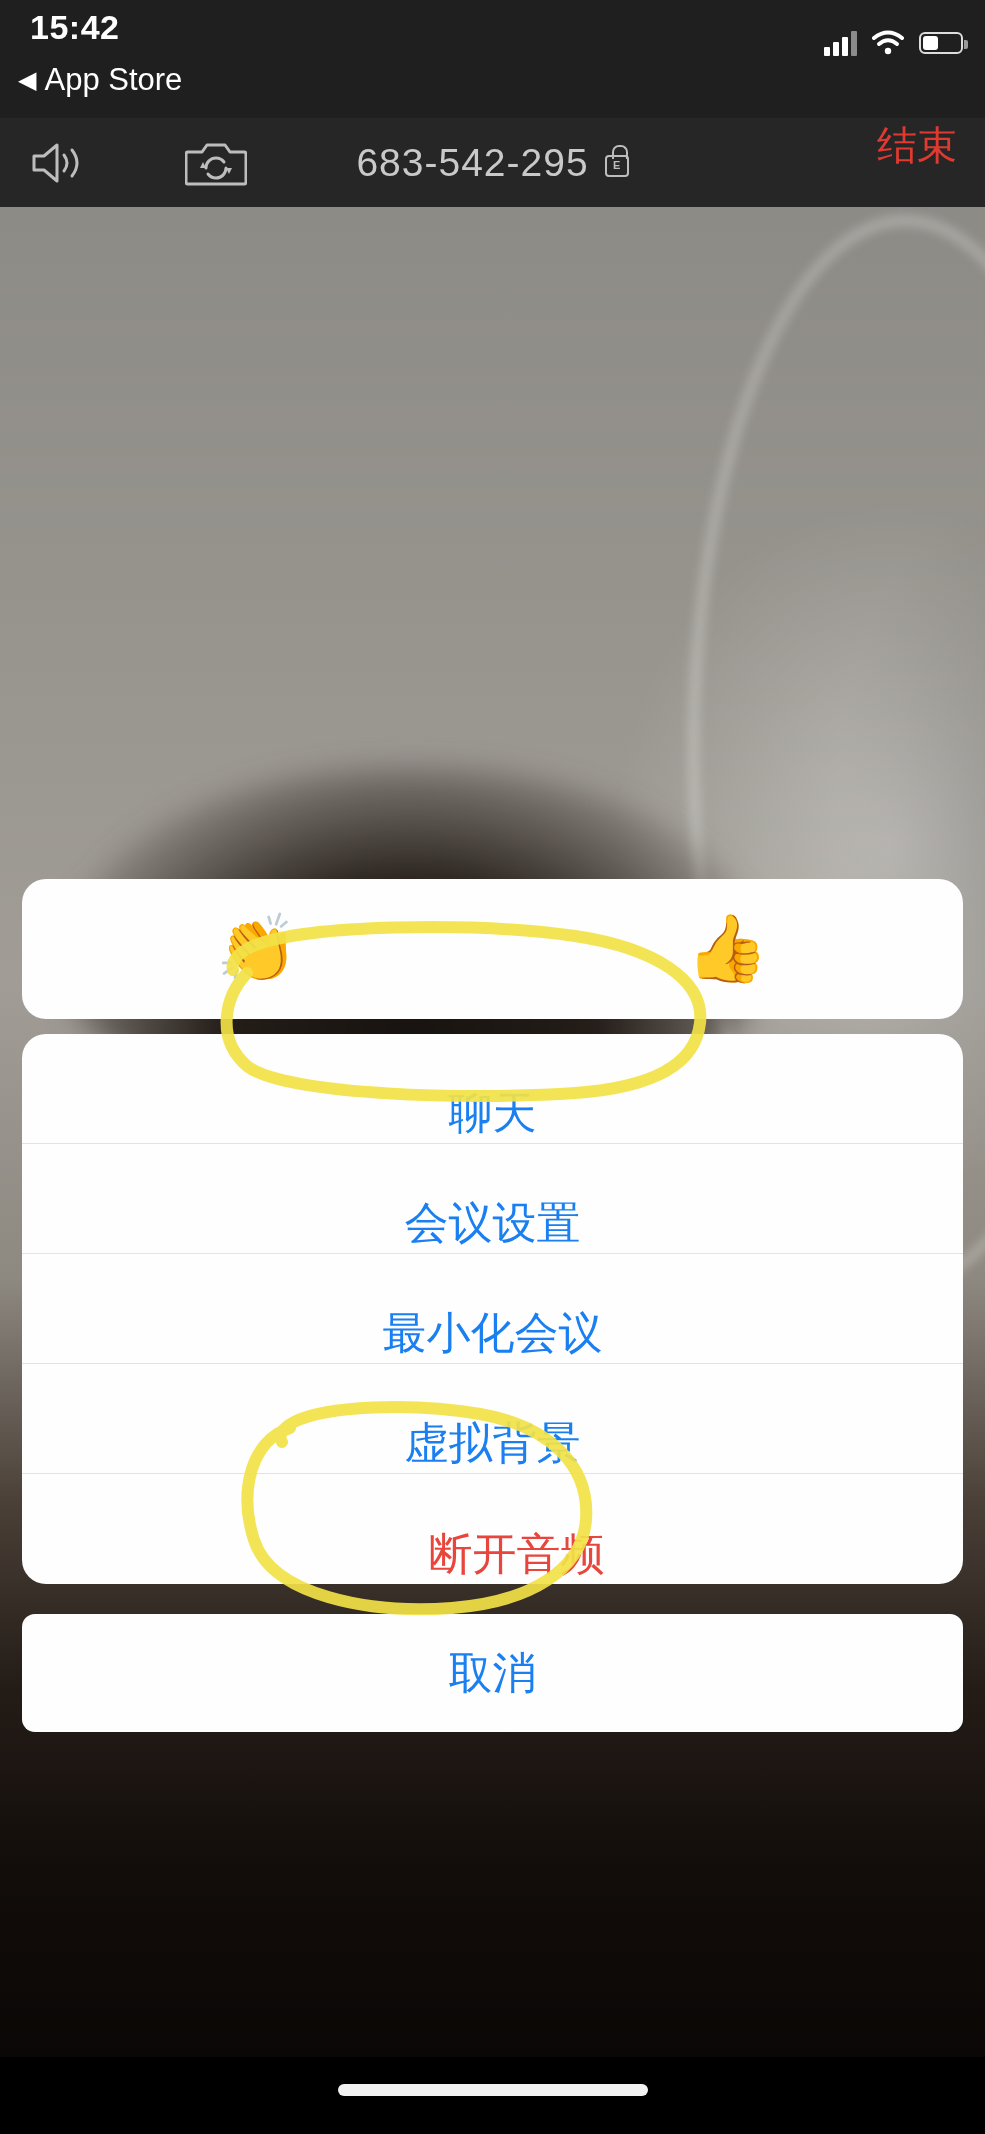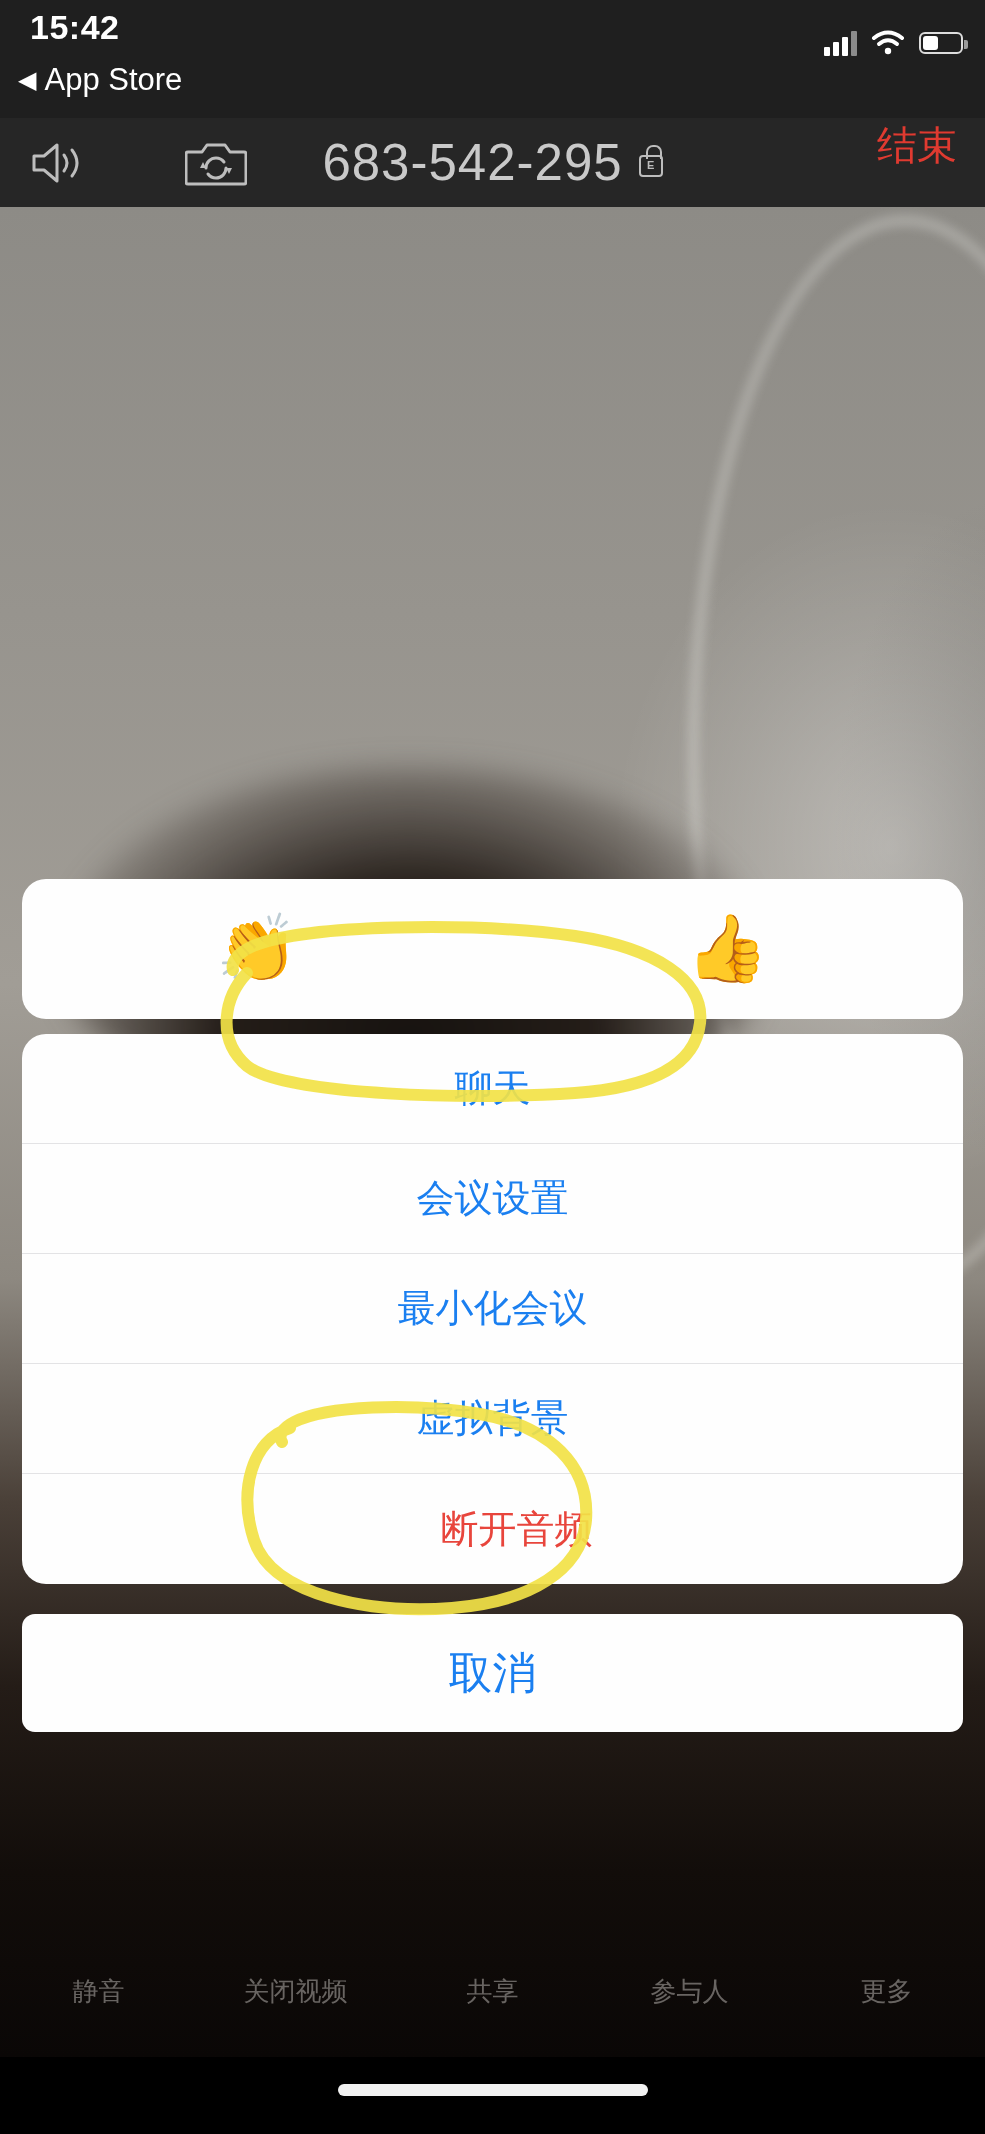--- a/index.html
+++ b/index.html
@@ -86,21 +86,21 @@
     background:#262626;
     display:flex; align-items:center;
   }
   #speaker-btn { position:absolute; left:30px; top:20px; }
   #camera-btn  { position:absolute; left:185px; top:22px; }
   #meeting-id-wrap {
     position:absolute; left:0; right:0; top:0; bottom:0;
     display:flex; align-items:center; justify-content:center; gap:16px;
   }
   #meeting-id {
-    color:#c9c9c9; font-size:51px; letter-spacing:1px; font-weight:400;
+    color:#c9c9c9; font-size:39px; letter-spacing:1px; font-weight:400;
   }
   .lock {
     position:relative; width:24px; height:22px;
     border:2.5px solid #bdbdbd; border-radius:4px;
     display:flex; align-items:center; justify-content:center;
     margin-top:6px;
   }
   .lock::before {
     content:""; position:absolute; top:-12px; left:5px;
     width:12px; height:12px;
@@ -143,22 +143,22 @@
     flex:1; display:flex; align-items:center; justify-content:center;
     font-size:66px; line-height:1;
     font-family:"DejaVu Sans", sans-serif;
   }
   #menu-card {
     position:absolute; left:22px; right:22px; top:-1100px;
     background:#fefefe; border-radius:24px; overflow:hidden;
   }
   .menu-item {
     height:110px;
-    display:flex; align-items:center; justify-content:center;
-    font-size:38px; color:#1a7ff0; font-weight:400;
+    display:flex; align-items:flex-end; justify-content:center;
+    font-size:44px; color:#1a7ff0; font-weight:400;
     border-bottom:1px solid #e3e3e5;
   }
   .menu-item:last-child { border-bottom:none;padding-left:48px; }
   .menu-item.destructive { color:#e8453c; }
   #cancel-card {
     position:absolute; left:22px; right:22px; top:-520px;
     height:118px;
     background:#fefefe; border-radius:13px;
     display:flex; align-items:center; justify-content:center;
     font-size:44px; color:#1a7ff0;
@@ -174,37 +174,20 @@
 </head>
 <body>
 
 <div id="screen">
 
   <div id="video-stage">
     <div id="video-rim"></div>
     <div id="video-hair"></div>
   </div>
 
-  <div id="bottom-toolbar">
-    <div class="tb-item">
-        <span>静音</span>
-      </div>
-    <div class="tb-item">
-        <span>关闭视频</span>
-      </div>
-    <div class="tb-item">
-        <span>共享</span>
-      </div>
-    <div class="tb-item">
-        <span>参与人</span>
-      </div>
-    <div class="tb-item">
-        <span>更多</span>
-      </div>
-  </div>
 
   <div id="status-bar">
     <div id="status-time">15:42</div>
     <div id="back-to-app">
       <span id="back-arrow">◀</span>
       <span>App Store</span>
     </div>
     <div id="status-right">
       <span class="bars">
           <i></i>

